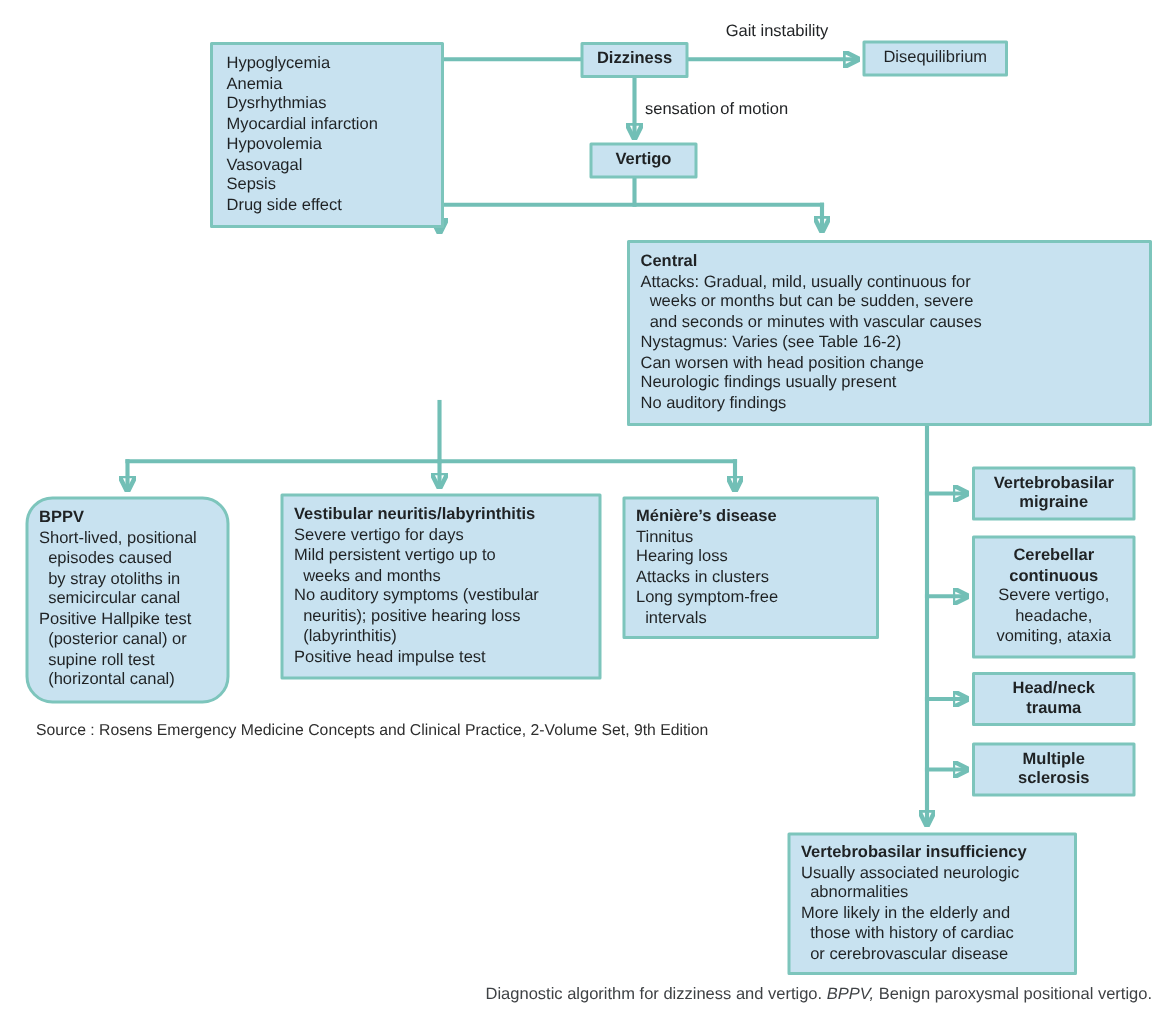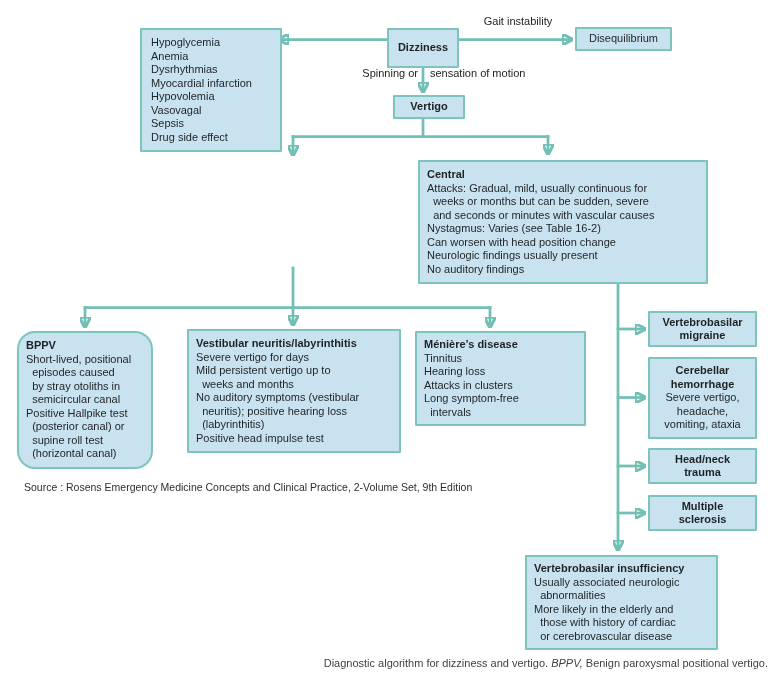--- a/index.html
+++ b/index.html
@@ -96,44 +96,43 @@
     <path d="M293 307.5 V323" marker-end="url(#ah)"></path>
     <path d="M490 307.5 V325" marker-end="url(#ah)"></path>
     <path d="M618 278 V548" marker-end="url(#ah)"></path>
     <path d="M618 329 H643" marker-end="url(#ah)"></path>
     <path d="M618 397.5 H643" marker-end="url(#ah)"></path>
     <path d="M618 466 H643" marker-end="url(#ah)"></path>
     <path d="M618 513 H643" marker-end="url(#ah)"></path>
   </svg>
 
   <div class="edge-label centered" style="left:462px; top:14px; width:112px;">Gait instability</div>
-  <div class="edge-label" style="left:268px; top:66px; width:150px; text-align:right;">Spinning or</div>
   <div class="edge-label" style="left:430px; top:66px;">sensation of motion</div>
 
-  <div class="node pill bold" style="left:387px; top:28px; width:72px; height:40px;">
+  <div class="node pill bold" style="left:387px; top:28px; width:72px; height:24px;">
     <span>Dizziness</span>
   </div>
   <div class="node pill" style="left:575px; top:27px; width:97px; height:24px;">
     <span>Disequilibrium</span>
   </div>
-  <div class="node" style="left:140px; top:28px; width:142px; padding-left:9px;">
+  <div class="node" style="left:140px; top:28px; width:156px; padding-left:9px;">
     <div class="node-body">Hypoglycemia
 Anemia
 Dysrhythmias
 Myocardial infarction
 Hypovolemia
 Vasovagal
 Sepsis
 Drug side effect</div>
   </div>
   <div class="node pill bold" style="left:393px; top:95px; width:72px; height:24px;">
     <span>Vertigo</span>
   </div>
 
-  <div class="node" style="left:418px; top:160px; width:290px;">
+  <div class="node" style="left:418px; top:160px; width:350px;">
     <div class="node-title">Central</div>
     <div class="node-body">Attacks: Gradual, mild, usually continuous for
   weeks or months but can be sudden, severe
   and seconds or minutes with vascular causes
 Nystagmus: Varies (see Table 16-2)
 Can worsen with head position change
 Neurologic findings usually present
 No auditory findings</div>
   </div>
 
@@ -166,21 +165,21 @@
   <div class="node" style="left:415px; top:331px; width:171px; padding-top:5px; padding-bottom:5px;">
     <div class="node-title">Ménière’s disease</div>
     <div class="node-body">Tinnitus
 Hearing loss
 Attacks in clusters
 Long symptom-free
   intervals</div>
   </div>
   <div class="node centered" style="left:648px; top:357px; width:109px; padding:5px 2px;">
     <div class="node-title">Cerebellar
-hemorrhage</div>
+continuous</div>
     <div class="node-body">Severe vertigo,
 headache,
 vomiting, ataxia</div>
   </div>
   <div class="node pill bold" style="left:648px; top:448px; width:109px; height:36px; line-height:13.5px;">
     <span class="node-title">Head/neck
 trauma</span>
   </div>
   <div class="node pill bold" style="left:648px; top:495px; width:109px; height:36px; line-height:13.5px;">
     <span class="node-title">Multiple

